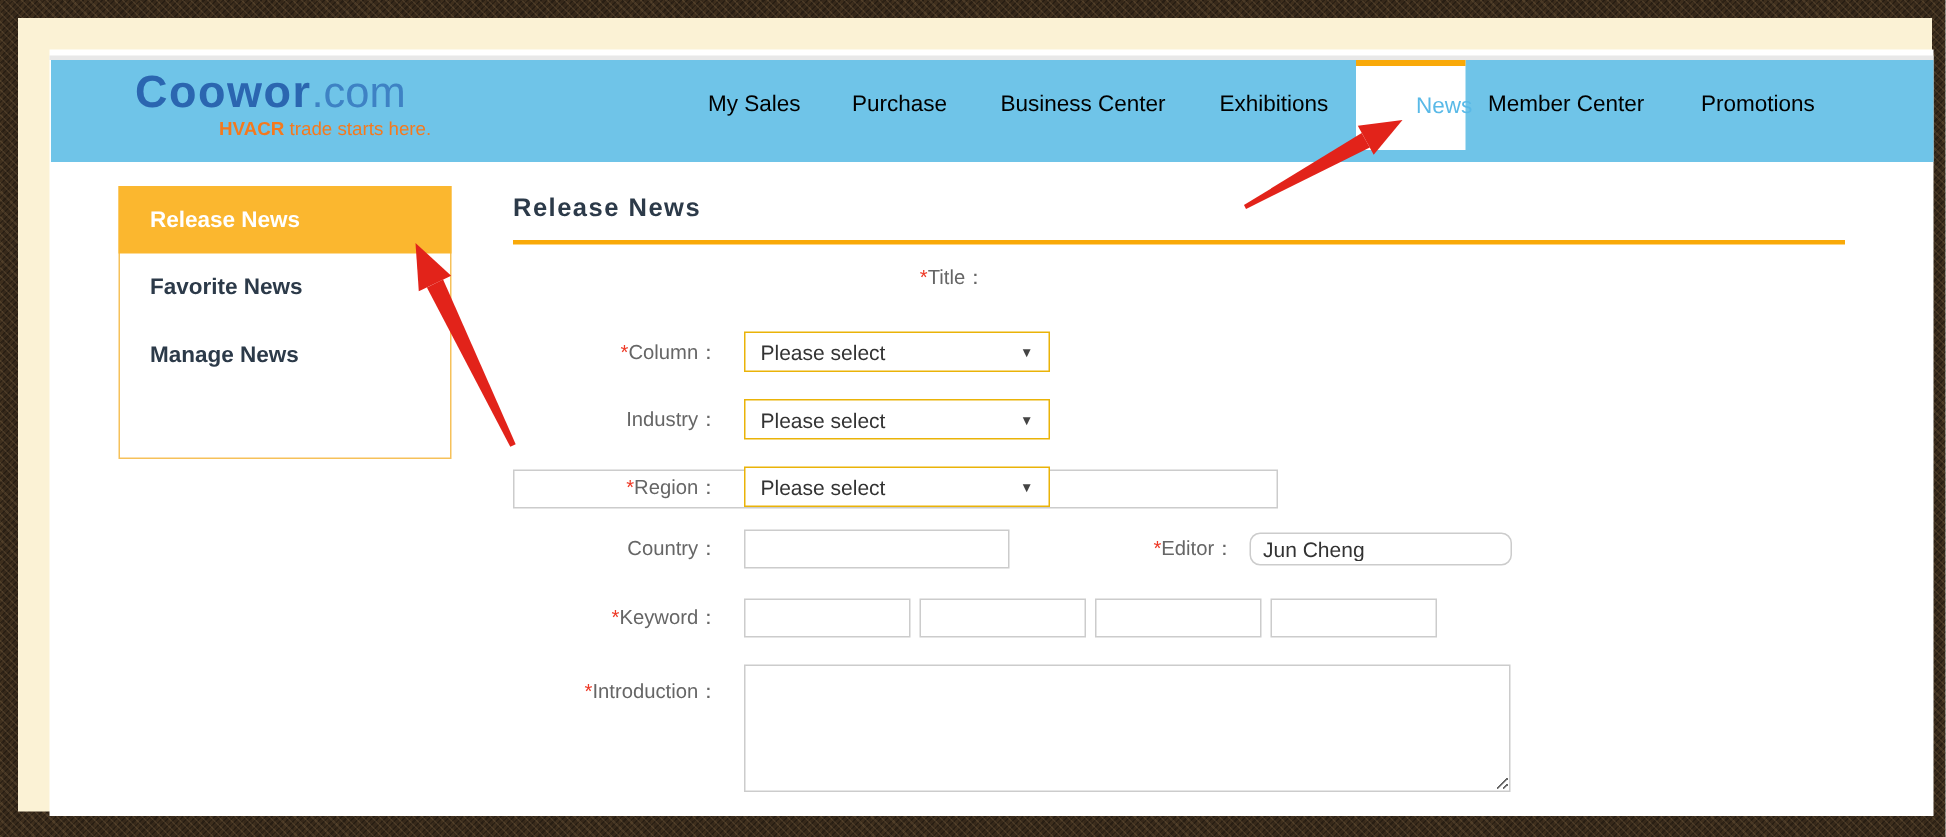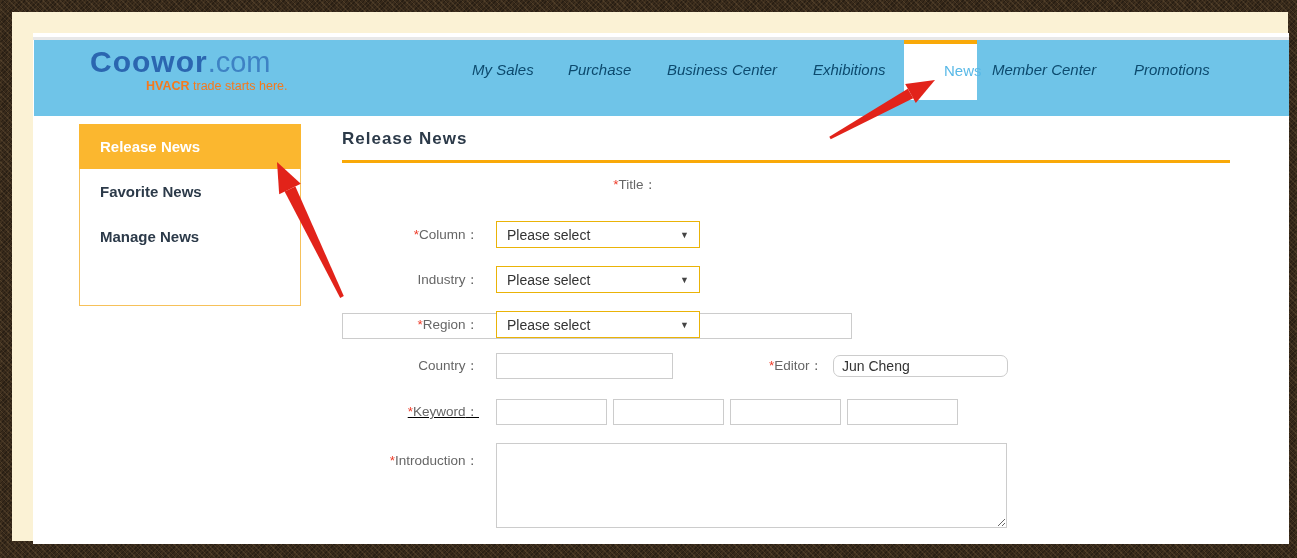--- a/index.html
+++ b/index.html
@@ -18,31 +18,31 @@
     background:#fbf2d5;
   }
   .page {
     position:absolute; left:21px; top:21px; width:1256px; height:511px;
     background:#ffffff;
   }
   .top-line { position:absolute; left:0; top:4px; width:100%; height:3px; background:#e8e8e8; }
 
   
   .nav {
-    position:absolute; left:1px; top:7px; width:1255px; height:76px;
+    position:absolute; left:1px; top:7px; width:1255px; height:68px;
     background:#6fc4e8;
   }
   .logo { position:absolute; left:56px; top:6px; cursor:pointer; }
   .logo-main { font-size:30px; font-weight:bold; color:#2b66b0; letter-spacing:1px; line-height:32px; }
   .logo-tld  { font-size:29px; font-weight:normal; color:#3e82c4; letter-spacing:0; }
   .logo-tag  { font-size:12.5px; color:#f5791d; margin-top:0; padding-left:56px; }
   .logo-tag b { font-weight:bold; }
   .nav-item {
     position:absolute; top:0; height:60px; line-height:60px;
-    color:#0c4a6e; font-size:15px; cursor:pointer; white-space:nowrap;font-style:italic;
+    color:#000000; font-size:15px; cursor:pointer; white-space:nowrap;
   }
   .nav-tab {
     position:absolute; top:0; height:60px; width:73px;
     background:#ffffff; border-top:4px solid #f9a908;
     text-align:center; line-height:54px;
     color:#59b9e7; font-size:15px; cursor:pointer;padding-left:40px;
   }
 
   
   .sidebar {
@@ -95,21 +95,21 @@
     width:150px; text-align:right; font-size:13.5px; color:#666;
     margin-left:0; margin-right:10px; white-space:nowrap;
   }
   .editor-lbl .star { color:#ee3b28; }
 
   .row-title    { top:143px;flex-direction:column; }
   .row-column   { top:188px; }
   .row-industry { top:233px; }
   .row-region   { top:278px; }
   .row-country  { top:320px; }
-  .row-keyword  { top:366px;text-decoration:underline; }
+  .row-keyword  { top:366px; }
   .row-intro    { top:410px; }
 
   
   .arrows { position:absolute; left:0; top:0; width:1297px; height:558px; pointer-events:none; }
 </style>
 </head>
 <body>
 
 <div class="frame">
   <div class="page">

